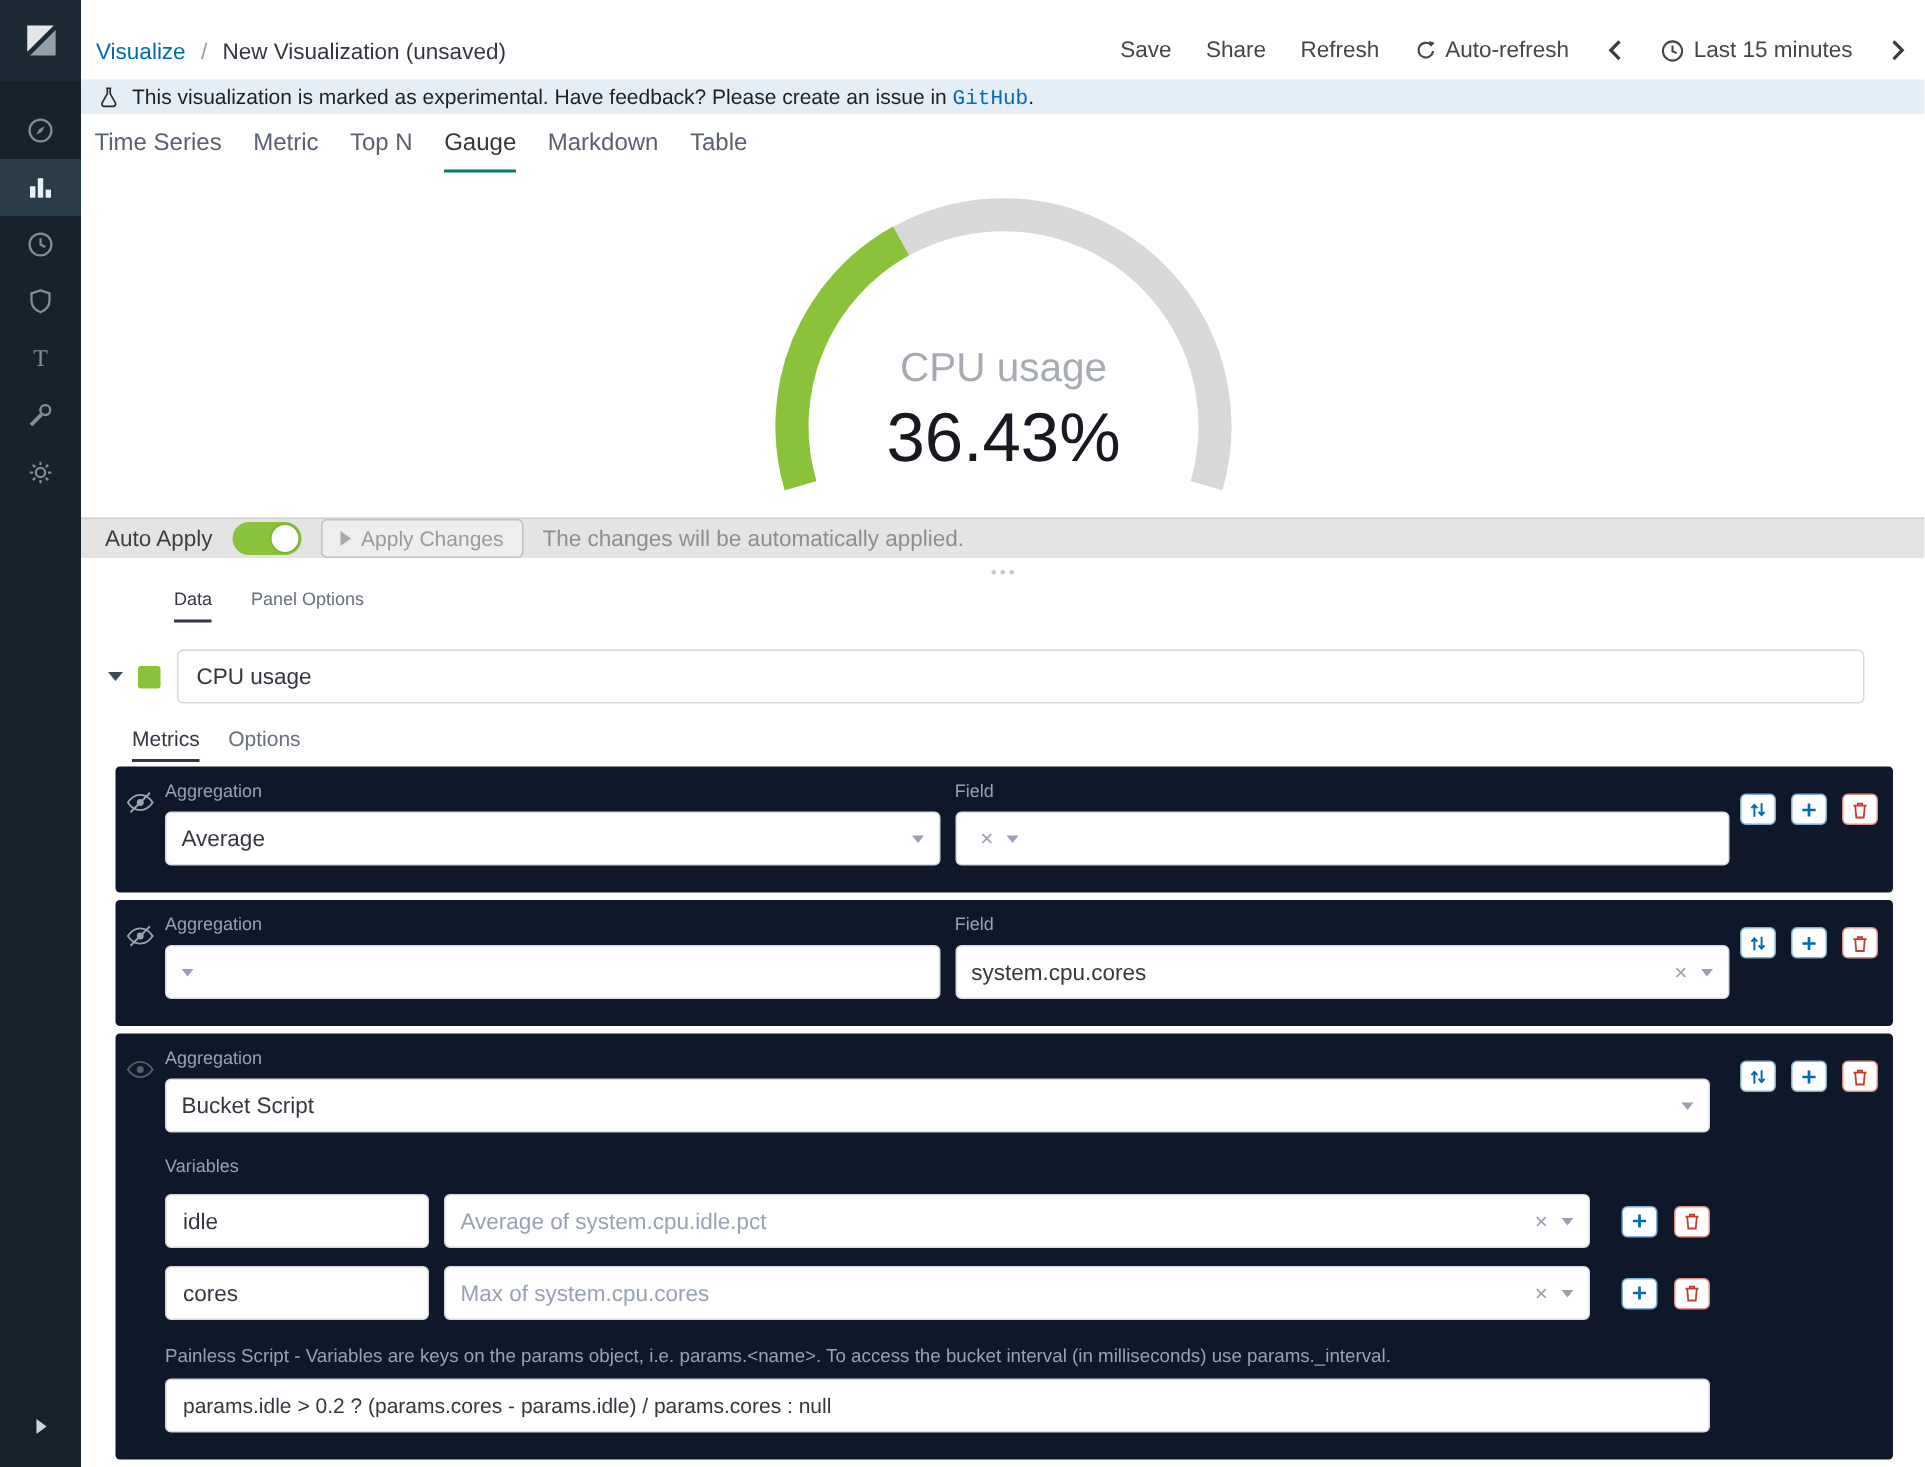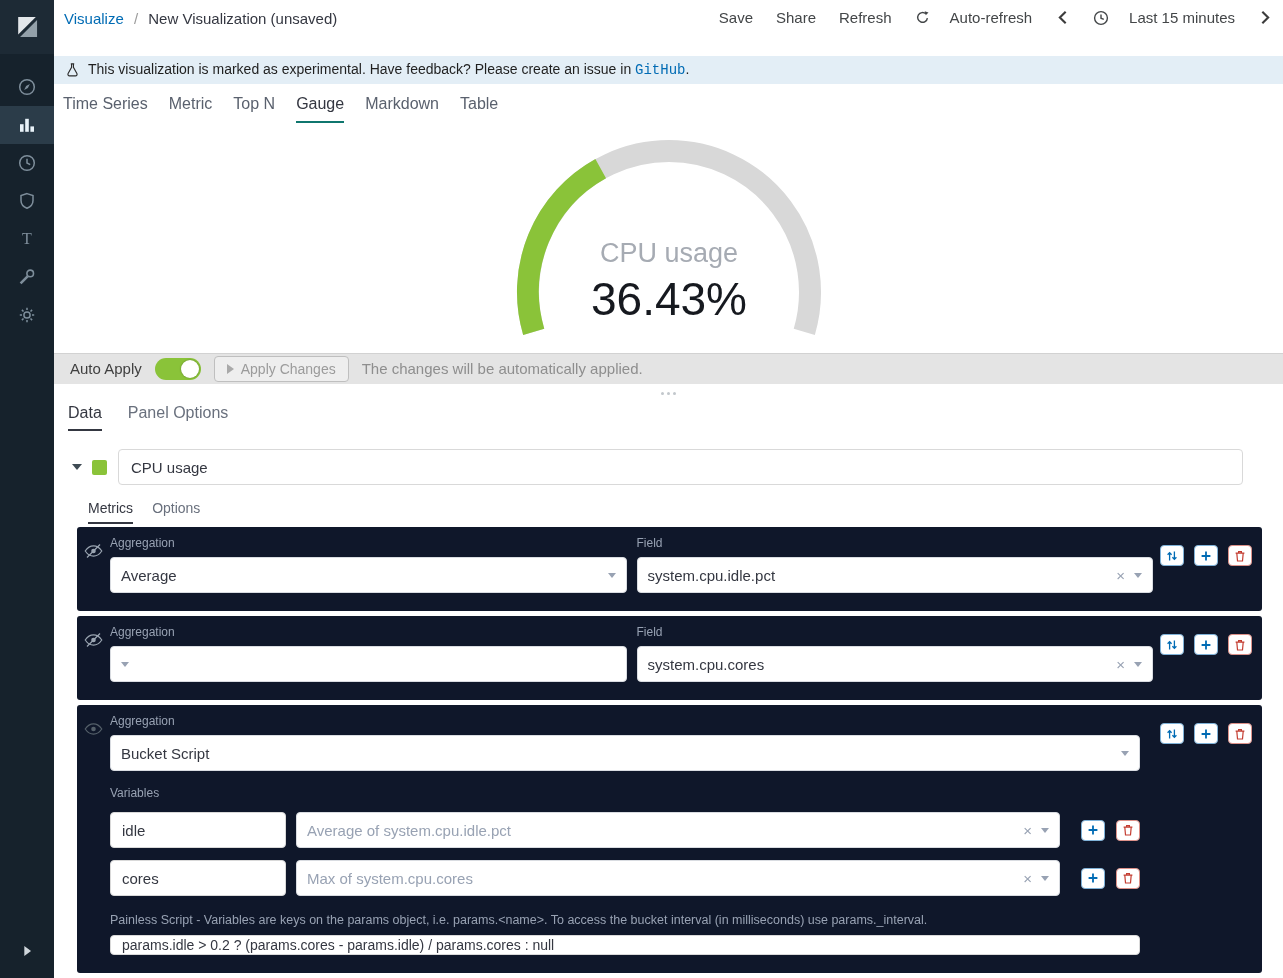--- a/index.html
+++ b/index.html
@@ -15,27 +15,27 @@
   .sidebar { width:54px; flex-shrink:0; background:#16222c; display:flex; flex-direction:column; align-items:center; }
   .logo { width:54px; height:54px; background:#1d2a35; display:flex; align-items:center; justify-content:center; cursor:pointer; margin-bottom:14px; }
   .nav-item { width:54px; height:38px; display:flex; align-items:center; justify-content:center; color:#7e8e9b; cursor:pointer; }
   .nav-item.active { background:#2b3c49; color:#e8f2f8; }
   .nav-item svg { display:block; }
   .nav-bottom { margin-top:auto; margin-bottom:8px; color:#cfd6db; }
 
   
   .main { flex:1; display:flex; flex-direction:column; min-width:0; }
 
-  .topbar { height:70px; display:flex; justify-content:space-between; align-items:flex-start; padding:9px 10px 0 10px; }
+  .topbar { height:70px; display:flex; justify-content:space-between; align-items:flex-start; padding:25px 10px 0 10px; }
   .breadcrumb { font-size:15px; padding-top:1px; }
   .breadcrumb .crumb-link { color:#006bb4; cursor:pointer; text-decoration:none; }
   .breadcrumb .sep { color:#9b9b9b; margin:0 6px; }
   .top-actions { display:flex; align-items:center; gap:23px; font-size:15px; color:#434648; }
   .txt-btn { cursor:pointer; }
-  .with-icon { display:flex; align-items:center; gap:20px; cursor:pointer; }
+  .with-icon { display:flex; align-items:center; gap:6px; cursor:pointer; }
   .chev-btn { cursor:pointer; display:flex; align-items:center; padding:0 2px; }
 
   .banner { height:36px; background:#e3eef6; display:flex; align-items:center; padding-left:11px; gap:8px; font-size:14px; color:#1f1f1f; }
   .banner a { color:#006bb4; text-decoration:none; cursor:pointer;font-family:Liberation Mono, monospace; }
 
   .viz-tabs { height:42px; display:flex; gap:21px; padding:11px 0 0 9px; font-size:16px; color:#5a616e; }
   .viz-tab { padding-bottom:8px; cursor:pointer; }
   .viz-tab.active { color:#343741; border-bottom:2px solid #0f766e; }
 
   .gauge-area { height:242px; }
@@ -45,21 +45,21 @@
   .toggle { width:46px; height:22px; border-radius:11px; background:#8ac339; position:relative; cursor:pointer; flex-shrink:0; }
   .toggle::after { content:""; position:absolute; top:2px; right:2px; width:18px; height:18px; border-radius:50%; background:#fff; box-shadow:0 0 2px rgba(0,0,0,.35); }
   .apply-btn { display:flex; align-items:center; gap:7px; background:#eeeeee; border:1px solid #bfbfbf; border-radius:4px; color:#9b9b9b; font-size:14px; padding:4px 12px; cursor:default; }
   .play-tri { width:0; height:0; border-top:5px solid transparent; border-bottom:5px solid transparent; border-left:7px solid #a9a9a9; }
   .apply-hint { color:#8e8e8e; }
 
   
   .editor { flex:1; background:#fff; }
   .drag-dots { display:flex; justify-content:center; gap:3px; padding-top:8px; height:14px; cursor:row-resize; }
   .drag-dots i { width:3px; height:3px; border-radius:50%; background:#c2c7cc; }
-  .editor-tabs { display:flex; gap:26px; padding:6px 0 0 14px; font-size:16px; color:#69707d; }
+  .editor-tabs { display:flex; gap:26px; padding:6px 0 0 14px; font-size:12px; color:#69707d;margin-left:48px; }
   .editor-tab { padding-bottom:7px; cursor:pointer; }
   .editor-tab.active { color:#343741; border-bottom:2px solid #343741; }
 
   .series-row { display:flex; align-items:center; margin:18px 40px 0 18px; }
   .tri-down { width:0; height:0; border-left:5px solid transparent; border-right:5px solid transparent; border-top:6px solid #3f4b54; cursor:pointer; }
   .swatch { width:15px; height:15px; border-radius:2px; background:#8ac339; margin:0 11px 0 10px; cursor:pointer; flex-shrink:0; }
   .series-input { flex:1; height:36px; border:1px solid #d9d9d9; border-radius:4px; padding:0 12px; font-size:15px; color:#343741; font-family:inherit; outline:none; }
 
   .metrics-tabs { display:flex; gap:19px; margin:15px 0 3px 34px; font-size:14px; color:#69707d; }
   .metrics-tab { padding-bottom:6px; cursor:pointer; }
@@ -80,21 +80,21 @@
   .icon-btn.blue { border:1px solid #7fb2d8; color:#006bb4; }
   .icon-btn.red { border:1px solid #dd9189; color:#c43d31; }
 
   .bucket-content { flex:1; min-width:0; margin-right:13px; }
   .vars-label { font-size:12px; color:#98a2b3; margin:15px 0 0 0; }
   .var-row { display:flex; align-items:center; margin-top:12px; }
   .var-name { width:176px; height:36px; border:1px solid #d9d9d9; border-radius:4px; padding:0 11px; font-size:15px; color:#343741; font-family:inherit; outline:none; flex-shrink:0; }
   .var-combo { flex:1; margin-left:10px; color:#98a2b3; }
   .var-actions { display:flex; gap:11px; margin-left:21px; }
   .script-help { font-size:12.5px; color:#98a2b3; margin-top:17px; }
-  .script-input { width:100%; height:20px; border:1px solid #d9d9d9; border-radius:4px; padding:0 11px; font-size:14px; color:#343741; font-family:inherit; outline:none; margin-top:8px; background:#fff; }
+  .script-input { width:100%; height:36px; border:1px solid #d9d9d9; border-radius:4px; padding:0 11px; font-size:14px; color:#343741; font-family:inherit; outline:none; margin-top:8px; background:#fff; }
 </style>
 </head>
 <body>
 
 <div class="app">
 
   <nav class="sidebar">
     <div class="logo">
       <svg width="34" height="34" viewBox="0 0 54 54">
         <polygon points="13,11 41,11 13,39" fill="#e3e7ea"></polygon>
@@ -258,21 +258,20 @@
           <div class="fgroup">
             <div class="flabel">Aggregation</div>
             <div class="combo">
               <span class="grow">Average</span>
               <span class="caret"></span>
             </div>
           </div>
           <div class="fgroup">
             <div class="flabel">Field</div>
             <div class="combo">
-              <span class="grow">system.cpu.idle.pct</span>
               <span class="clear">×</span>
               <span class="caret"></span>
             </div>
           </div>
         </div>
         <div class="row-actions">
           <button class="icon-btn blue">
             <svg width="14" height="14" viewBox="0 0 14 14" fill="none" stroke="currentColor" stroke-width="1.3">
               <path d="M4.6 11.5 V3.8 M2.6 5.8 L4.6 3.6 L6.6 5.8 M9.4 2.5 V10.2 M7.4 8.2 L9.4 10.4 L11.4 8.2"></path>
             </svg>

